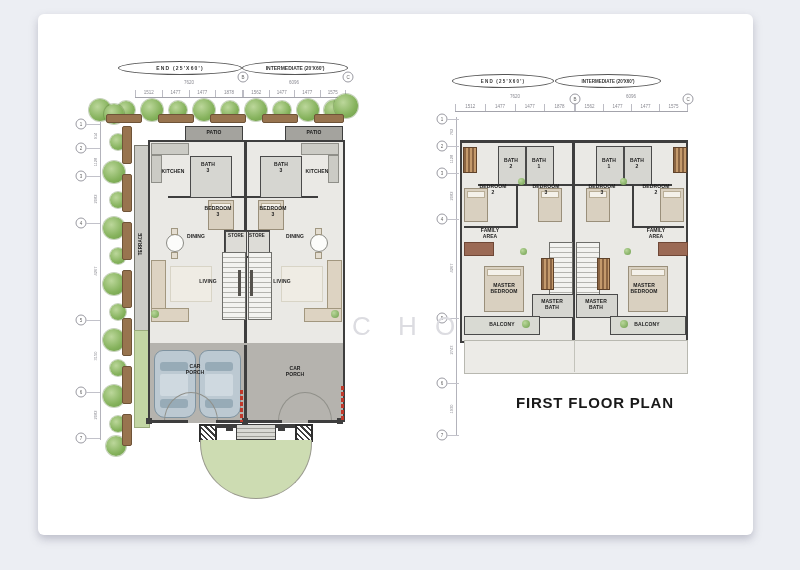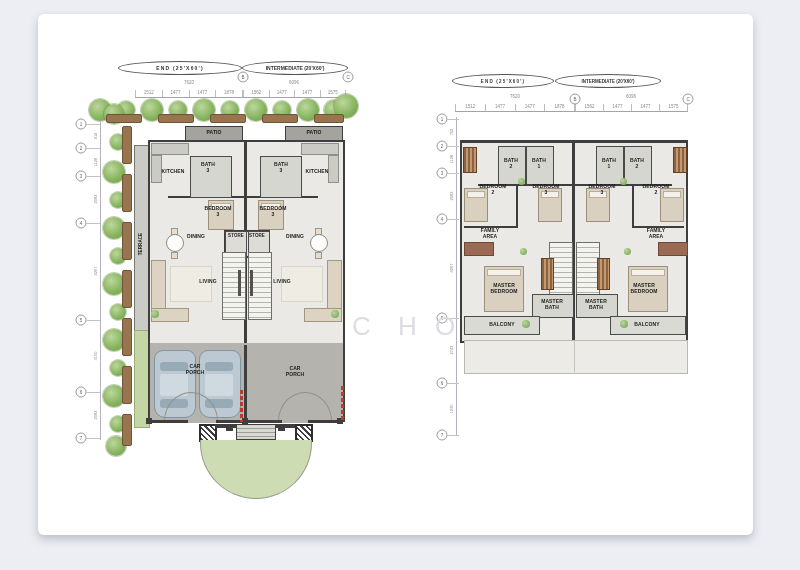--- a/index.html
+++ b/index.html
@@ -380,19 +380,20 @@
     <div class="rl" style="left:198px;top:291px;">MASTER
 BATH</div>
 
     <div class="balc" style="left:66px;top:302px;width:74px;height:17px;"></div>
     <div class="balc" style="left:212px;top:302px;width:74px;height:17px;"></div>
     <div class="rl" style="left:104px;top:311px;">BALCONY</div>
     <div class="rl" style="left:249px;top:311px;">BALCONY</div>
     <div class="plant" style="left:124px;top:306px;width:8px;height:8px;"></div>
     <div class="plant" style="left:222px;top:306px;width:8px;height:8px;"></div>
 
+    <div class="fftitle" style="left:118px;top:380px;">FIRST FLOOR PLAN</div>
   </div>
 
   <div class="wm" style="left:314px;top:297px;">C</div>
   <div class="wm" style="left:360px;top:297px;">H</div>
   <div class="wm" style="left:397px;top:297px;">O</div>
 
 </div>
 
 </body></html>

